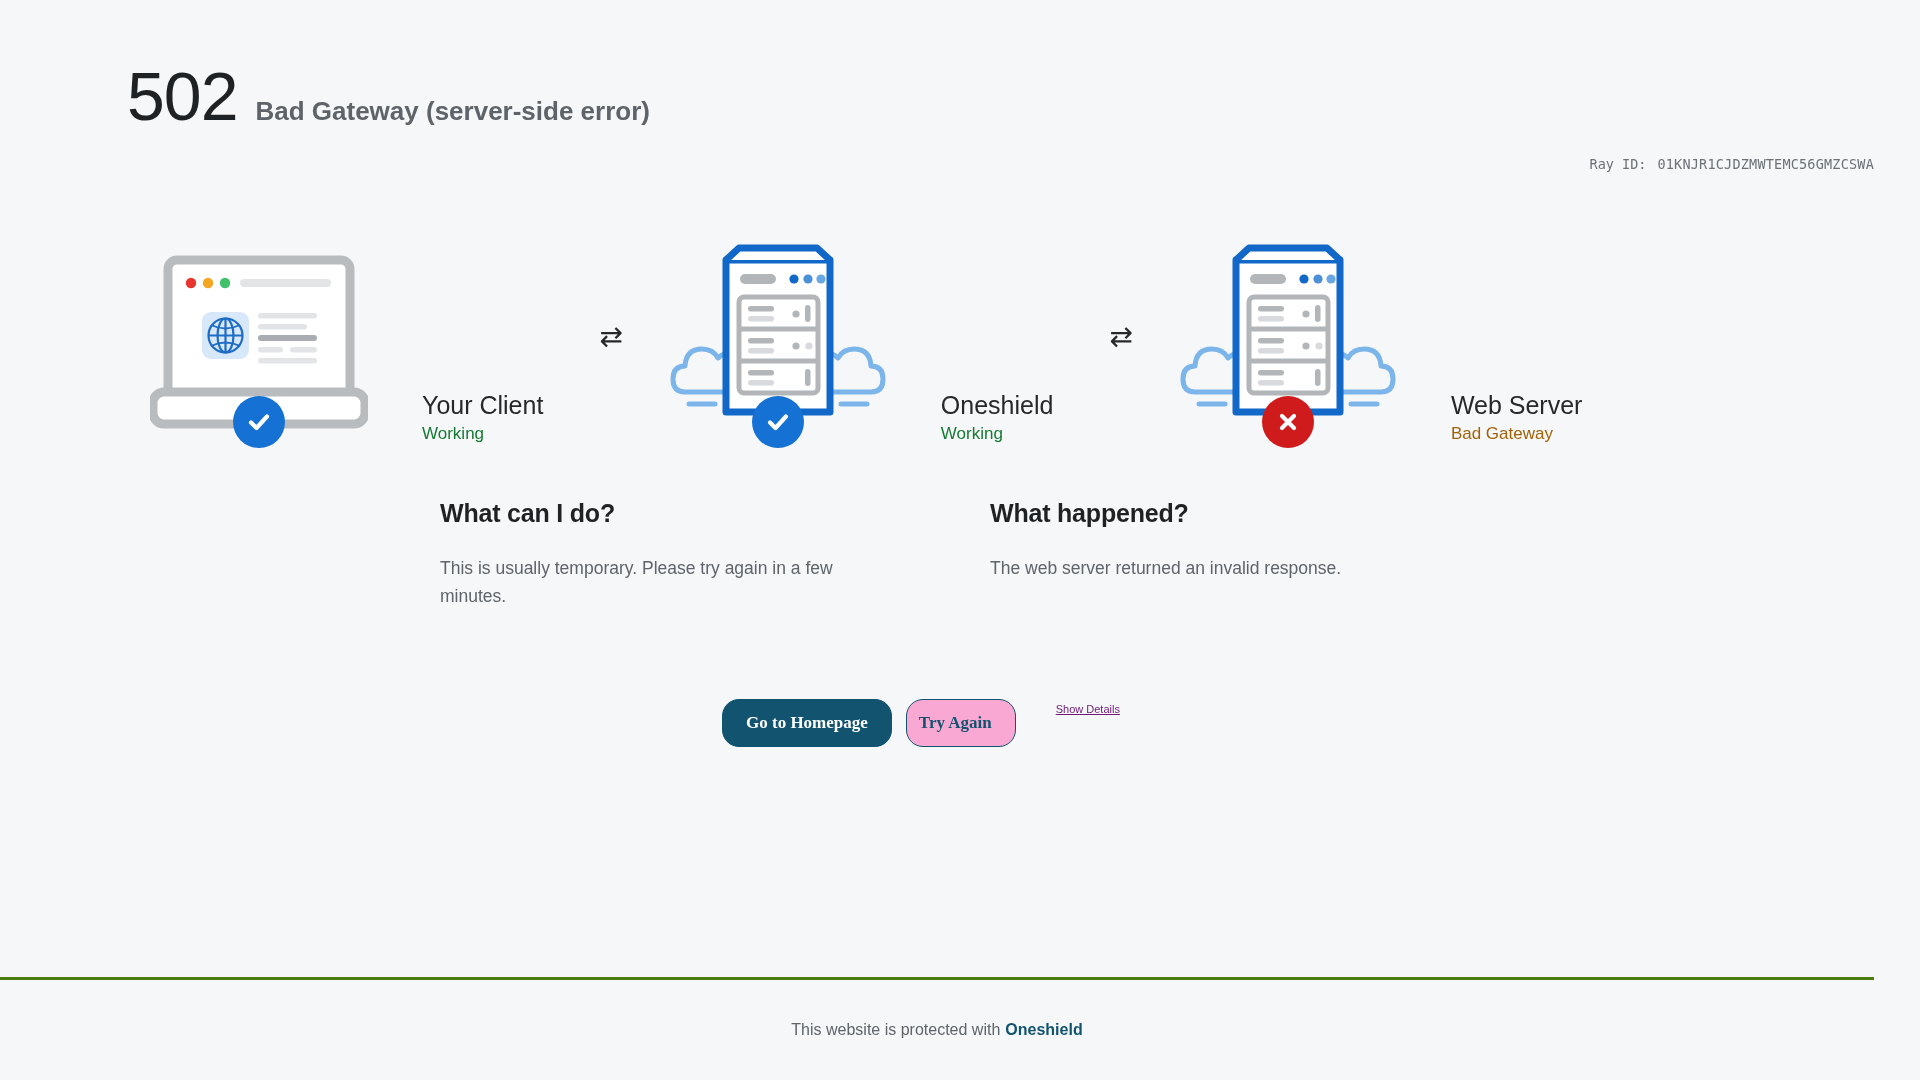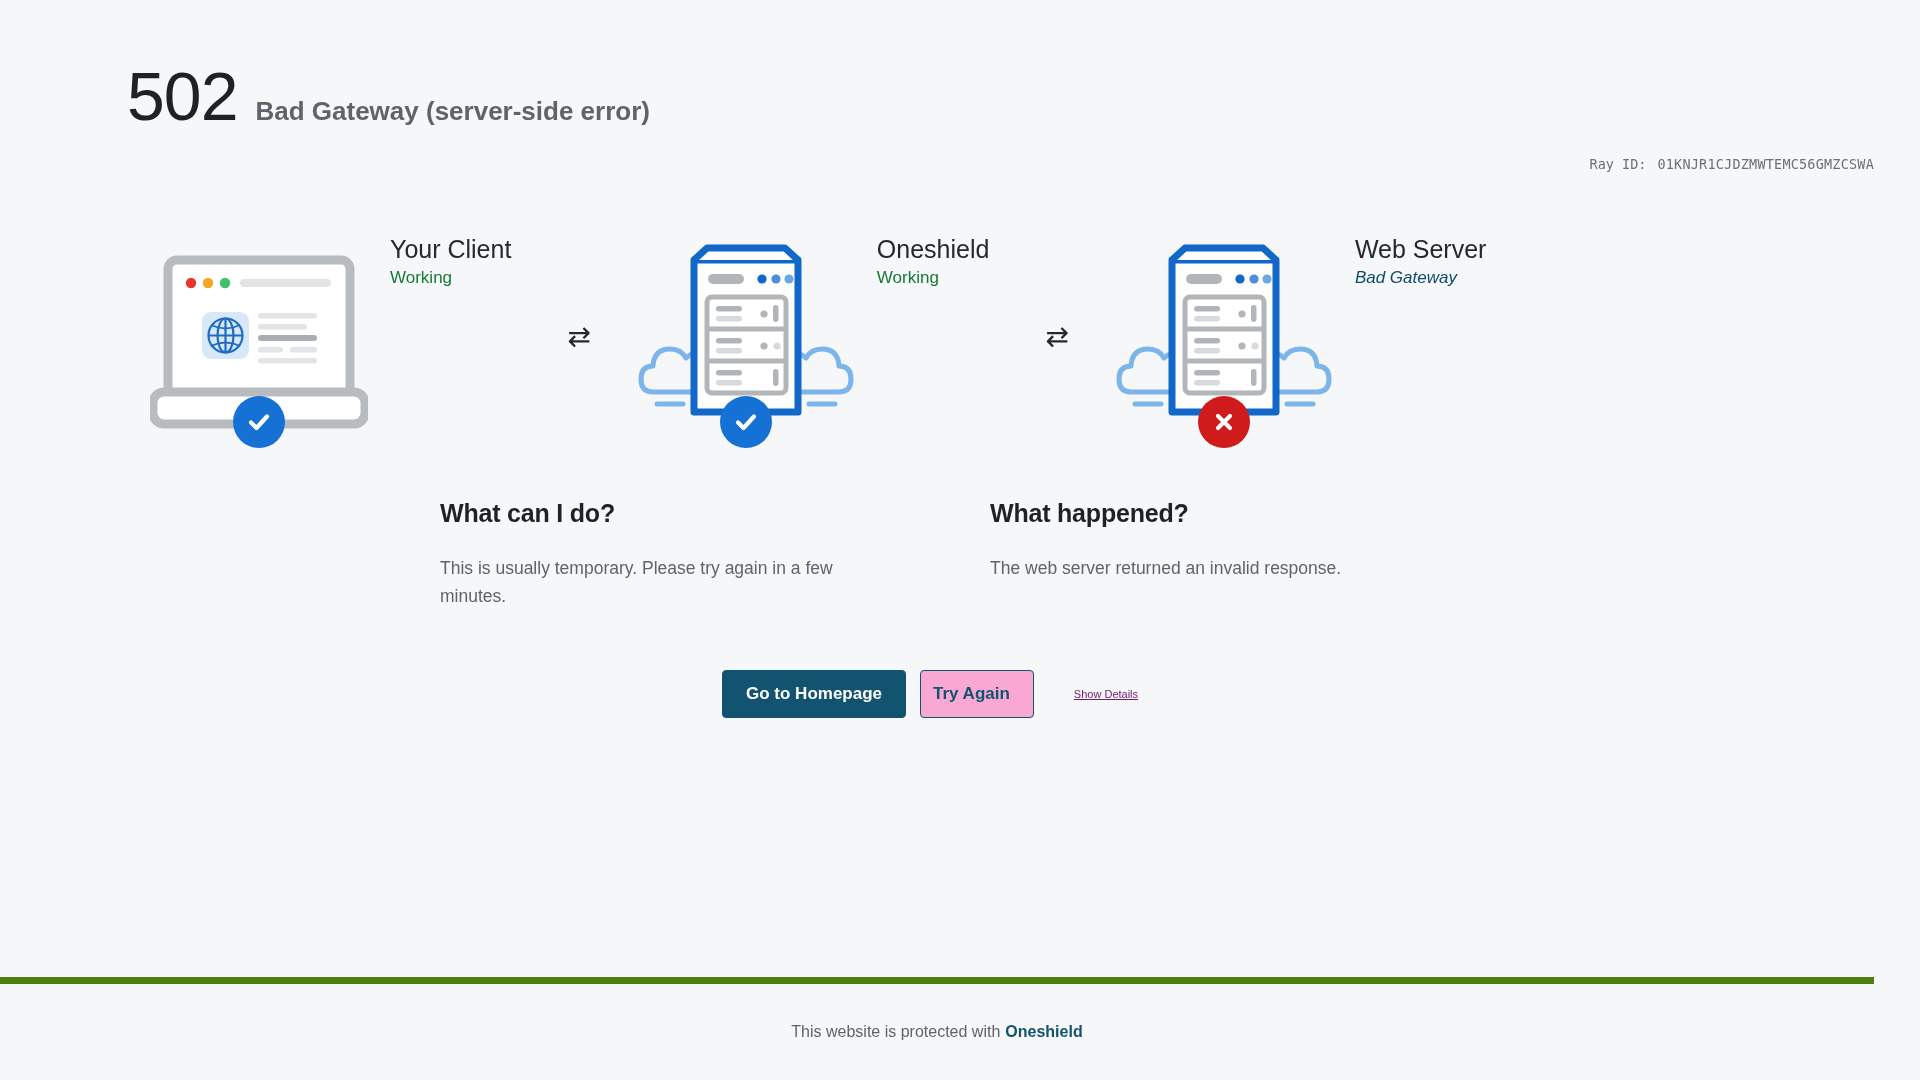--- a/index.html
+++ b/index.html
@@ -57,21 +57,22 @@
   .diagram {
     margin-top: 62px;
     display: flex;
     align-items: center;
     justify-content: flex-start;
     padding-left: 150px;
     gap: 0px;
   }
   .node {
     display: flex;
-    align-items: flex-start;
+    align-items: flex-end;
+    gap: 32px;
   }
   .node-art {
     width: 218px;
     height: 210px;
     position: relative;
     flex: none;
   }
   .node-labels {
     margin-left: 22px;
     white-space: nowrap;
@@ -79,21 +80,21 @@
   .node-name {
     font-size: 25px;
     color: #26292b;
     line-height: 1.25;
   }
   .node-status {
     font-size: 17px;
     margin-top: 3px;
   }
   .status-ok  { color: #157a34; }
-  .status-err { color: #0c4a6e; font-style: italic; }
+  .status-err { color: #a16207; }
 
   .arrow {
     font-size: 28px;
     color: #26292b;
     margin: 0 46px 0 56px;
     line-height: 1;
     padding-bottom: 4px;
     user-select: none;
   }
 
@@ -137,27 +138,28 @@
   
   .actions {
     margin-top: 60px;
     display: flex;
     align-items: center;
     justify-content: flex-start;
     padding-left: 722px;
     gap: 14px;
   }
   .btn {
-    font-family: Liberation Sans, sans-serif;
+    font-family: Liberation Serif, serif;
     font-size: 17px;
     font-weight: 700;
-    border-radius: 4px;
+    border-radius: 17px;
     padding: 12px 23px;
     cursor: pointer;
     line-height: 1.3;
+    margin-top: 29px;
   }
   .btn-primary {
     background: #125470;
     color: #ffffff;
     border: 1px solid #125470;
   }
   .btn-secondary {
     background: #f9a8d4;
     color: #125470;
     border: 1px solid #125470;
@@ -170,21 +172,21 @@
     text-decoration: underline;
     cursor: pointer;
   }
 
   
   .footer {
     position: absolute;
     left: 0; right: 0;
     bottom: 0;
     height: 103px;
-    border-top: 7px solid #4d7c0f;
+    border-top: 3px solid #4d7c0f;
     display: flex;
     align-items: center;
     justify-content: center;
     font-size: 16px;
     color: #5e6469;
   }
   .footer b { color: #125470; font-weight: 700; margin-left: 5px; }
 </style>
 </head>
 <body>

